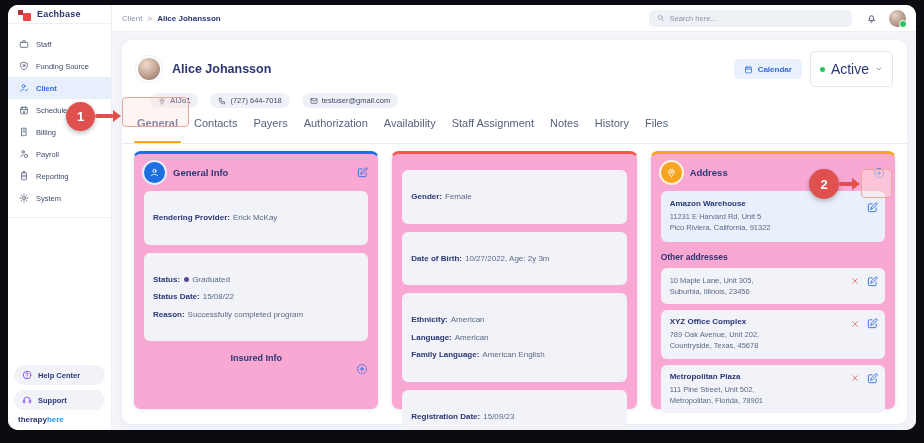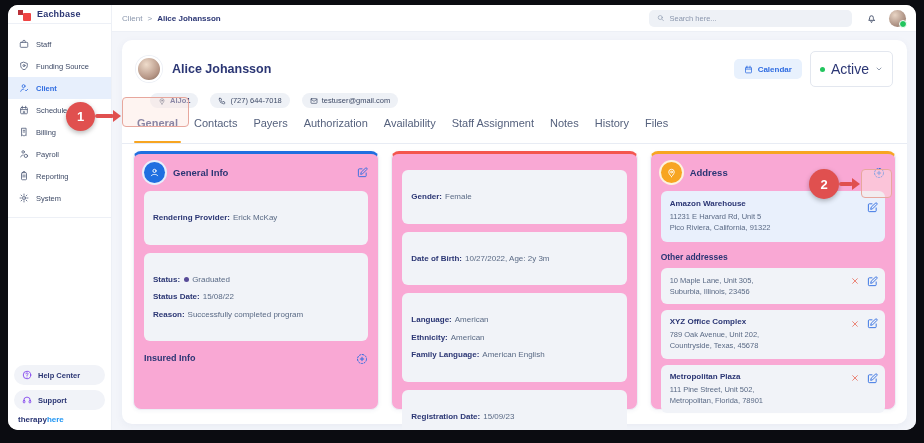--- a/index.html
+++ b/index.html
@@ -134,21 +134,21 @@
   .plus-btn { margin-left:auto; cursor:pointer; display:flex; }
   .plus-btn svg { width:12px; height:12px; stroke:#2f6ce1; }
   .info-box {
     background:#f1f3f8; border-radius:6px; padding:22px 9px; margin-top:8px;
     font-size:8px; color:#5a6a85; line-height:1.2;
   }
   .info-line { margin-bottom:8px; }
   .info-line:last-child { margin-bottom:0; }
   .lbl { font-weight:bold; color:#2b3674; margin-right:3px; }
   .dot-purple { display:inline-block; width:5px; height:5px; border-radius:50%; background:#584b98; margin:0 3px 0 1px; }
-  .insured-row { display:flex; align-items:flex-start; margin-top:12px; font-size:9px; font-weight:bold; color:#2b3674; }
+  .insured-row { display:flex; align-items:center; margin-top:12px; font-size:9px; font-weight:bold; color:#2b3674;flex-direction:column; }
   
   .addr-primary {
     background:#e9f0fc; border-radius:6px; padding:8px 9px; margin-top:8px; position:relative;
   }
   .addr-name { font-size:8px; font-weight:bold; color:#2b3674; margin-bottom:3px; }
   .addr-line { font-size:7.5px; color:#5a6a85; line-height:1.5; }
   .addr-edit { position:absolute; right:7px; top:11px; cursor:pointer; display:flex; }
   .addr-edit svg { width:11px; height:11px; stroke:#2f6ce1; }
   .other-heading { font-size:8.5px; font-weight:bold; color:#2b3674; margin-top:10px; }
   .addr-item { background:#f1f3f8; border-radius:6px; padding:7px 9px; margin-top:6px; position:relative; }
@@ -396,24 +396,24 @@
 
         <div class="card c-red">
           <div class="info-box">
             <span class="lbl">Gender:</span><span>Female</span>
           </div>
           <div class="info-box">
             <span class="lbl">Date of Birth:</span><span>10/27/2022, Age: 2y 3m</span>
           </div>
           <div class="info-box">
             <div class="info-line">
-              <span class="lbl">Language:</span><span>American</span>
+              <span class="lbl">Ethnicity:</span><span>American</span>
             </div>
             <div class="info-line">
-              <span class="lbl">Ethnicity:</span><span>American</span>
+              <span class="lbl">Language:</span><span>American</span>
             </div>
             <div class="info-line">
               <span class="lbl">Family Language:</span><span>American English</span>
             </div>
           </div>
           <div class="info-box">
             <span class="lbl">Registration Date:</span><span>15/09/23</span>
           </div>
         </div>
 

